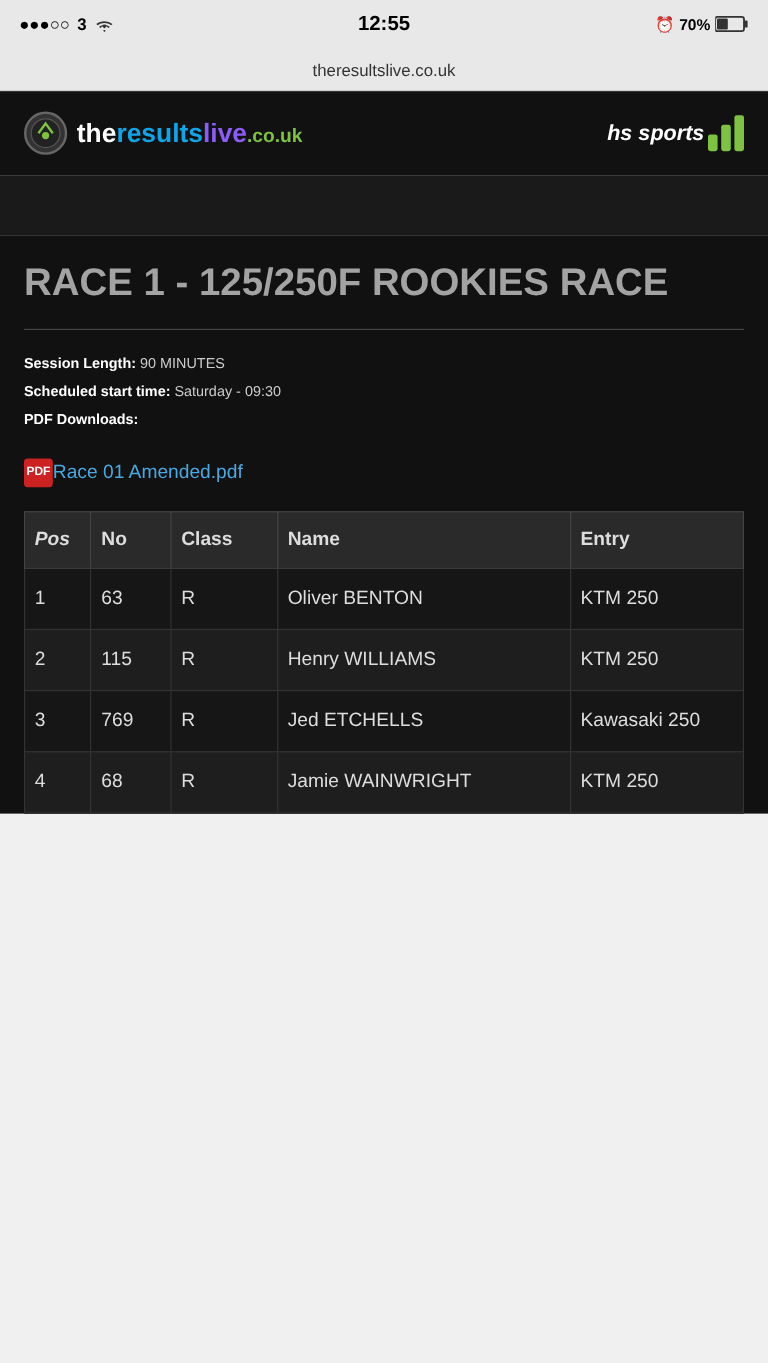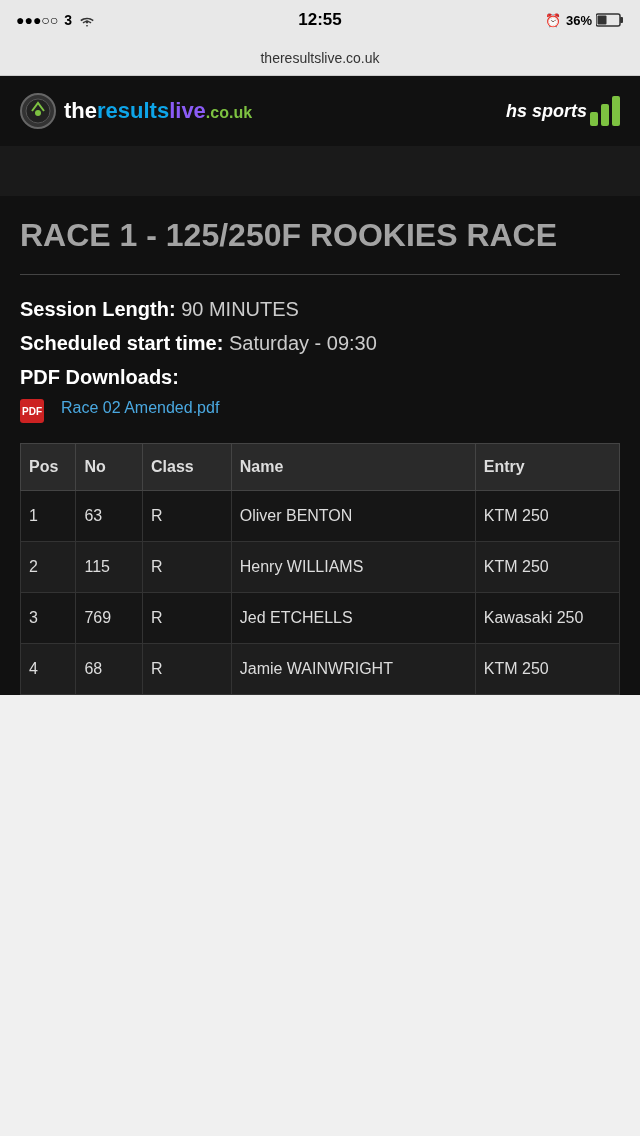--- a/index.html
+++ b/index.html
@@ -131,33 +131,34 @@
       border: none;
       border-top: 1px solid #444;
       margin: 0 0 20px 0;
     }
 
     .info-section {
       margin-bottom: 20px;
     }
     .info-row {
       color: #ccc;
-      font-size: 20px;
+      font-size: 12px;
       margin-bottom: 6px;
       line-height: 1.4;
     }
     .info-label {
       color: #fff;
       font-weight: bold;
     }
 
     .pdf-link {
       display: flex;
-      gap: 17px;
-      margin-top: 8px;
+      align-items: center;
+      gap: 0;
+      margin-top: 24px;
     }
     .pdf-icon {
       width: 24px;
       height: 24px;
       background: #cc2222;
       border-radius: 3px;
       display: flex;
       align-items: center;
       justify-content: center;
       font-size: 10px;
@@ -194,41 +195,41 @@
       border: 1px solid #333;
       vertical-align: top;
     }
     .results-table tr:nth-child(even) td {
       background: #1e1e1e;
     }
     .results-table tr:nth-child(odd) td {
       background: #161616;
     }
 
-    .col-pos { width: 50px; }
+    .col-pos { width: 50px; font-style: italic; }
     .col-no { width: 60px; }
     .col-class { width: 80px; }
     .col-name { width: 220px; }
     .col-entry { width: 130px; }
   </style>
 </head>
 <body>
 
 <div class="status-bar">
   <div class="status-left">
     <span>●●●○○</span>
     <span>3</span>
     <svg width="18" height="14" viewBox="0 0 24 18" fill="#333">
       <path d="M12 14l3-3a4.24 4.24 0 00-6 0l3 3zm0 4l1.5-1.5a2.12 2.12 0 00-3 0L12 18zm-6-6l1.5 1.5A8.49 8.49 0 0112 11a8.49 8.49 0 014.5 2.5L18 12a10.6 10.6 0 00-6-2 10.6 10.6 0 00-6 2zm-3-3l1.5 1.5A13.19 13.19 0 0112 8c2.76 0 5.3.85 7.5 2.5L21 9A15.43 15.43 0 0012 6c-3.31 0-6.36 1.04-9 3z"></path>
     </svg>
   </div>
   <div class="status-center">12:55</div>
   <div class="status-right">
     <span>⏰</span>
-    <span>36%</span>
+    <span>70%</span>
     <svg width="28" height="14" viewBox="0 0 28 14">
       <rect x="0" y="1" width="24" height="12" rx="2" fill="none" stroke="#333" stroke-width="1.5"></rect>
       <rect x="24" y="4" width="3" height="6" rx="1" fill="#333"></rect>
       <rect x="1.5" y="2.5" width="9" height="9" rx="1" fill="#333"></rect>
     </svg>
   </div>
 </div>
 
 <div class="url-bar">
   <span>theresultslive.co.uk</span>
@@ -272,21 +273,21 @@
     </div>
     <div class="info-row">
       <span class="info-label">Scheduled start time:</span>
       <span>Saturday - 09:30</span>
     </div>
     <div class="info-row">
       <span class="info-label">PDF Downloads:</span>
     </div>
     <div class="pdf-link">
       <div class="pdf-icon">PDF</div>
-      <a class="pdf-link-text" href="#">Race 02 Amended.pdf</a>
+      <a class="pdf-link-text" href="#">Race 01 Amended.pdf</a>
     </div>
   </div>
 
   <table class="results-table">
     <thead>
       <tr>
         <th class="col-pos">Pos</th>
         <th class="col-no">No</th>
         <th class="col-class">Class</th>
         <th class="col-name">Name</th>

